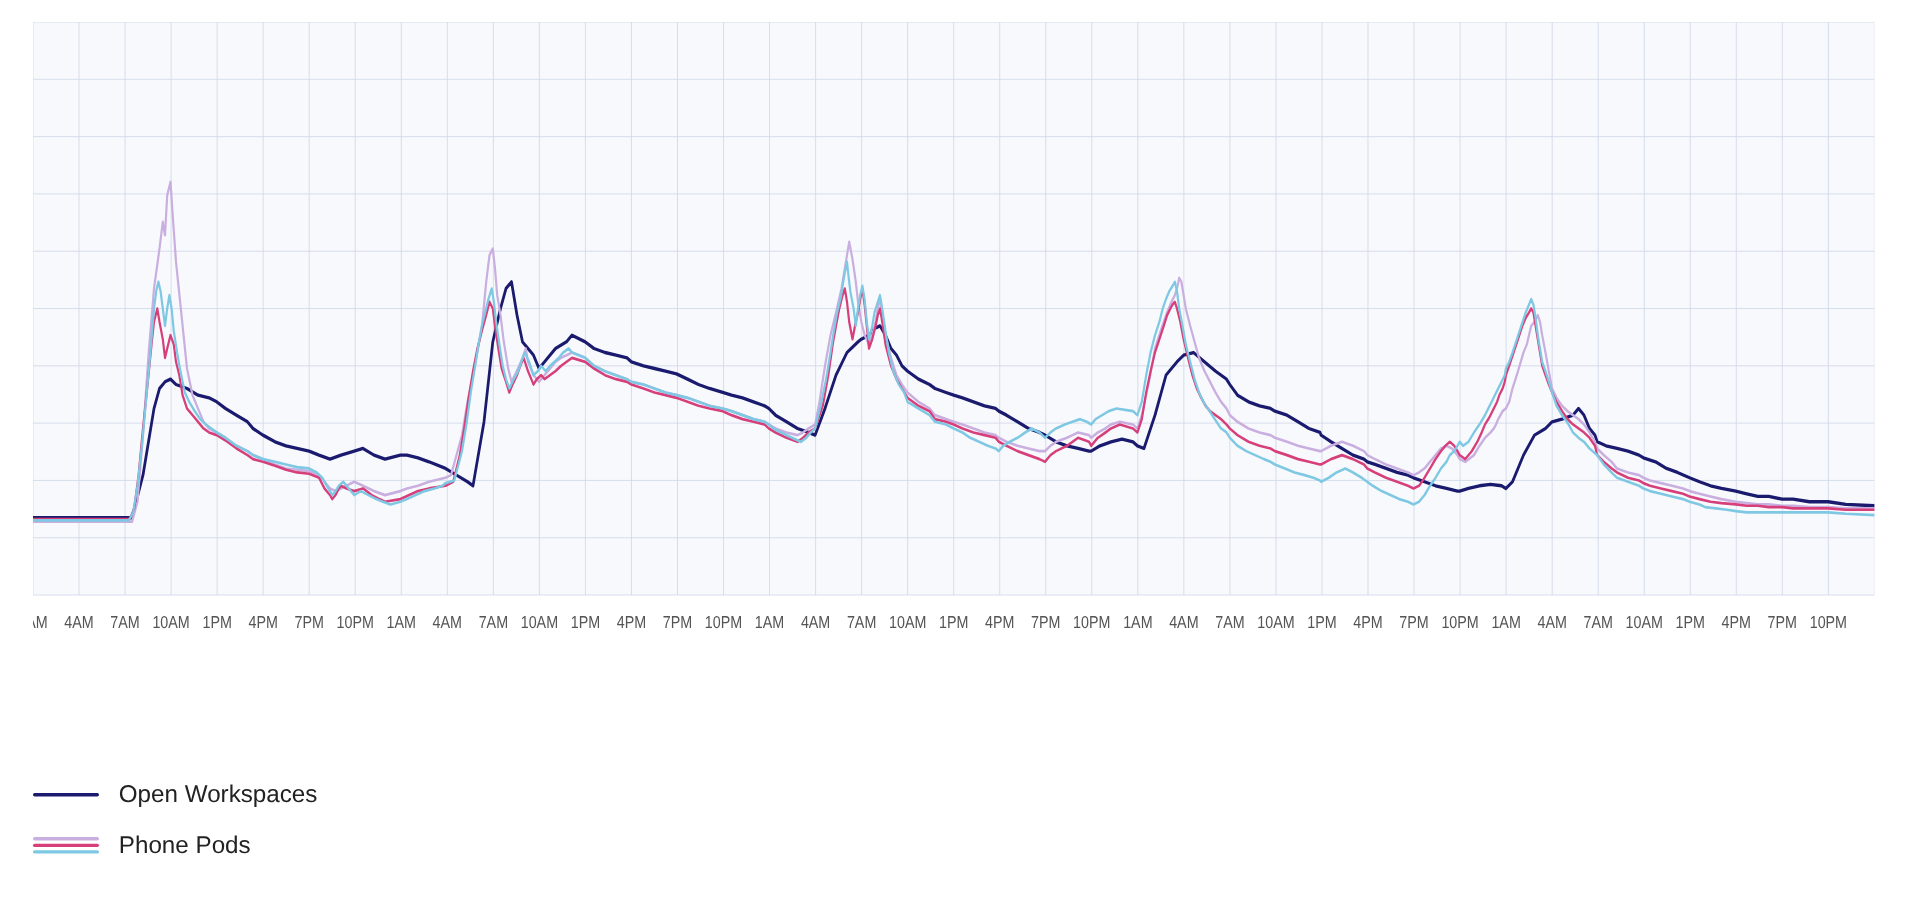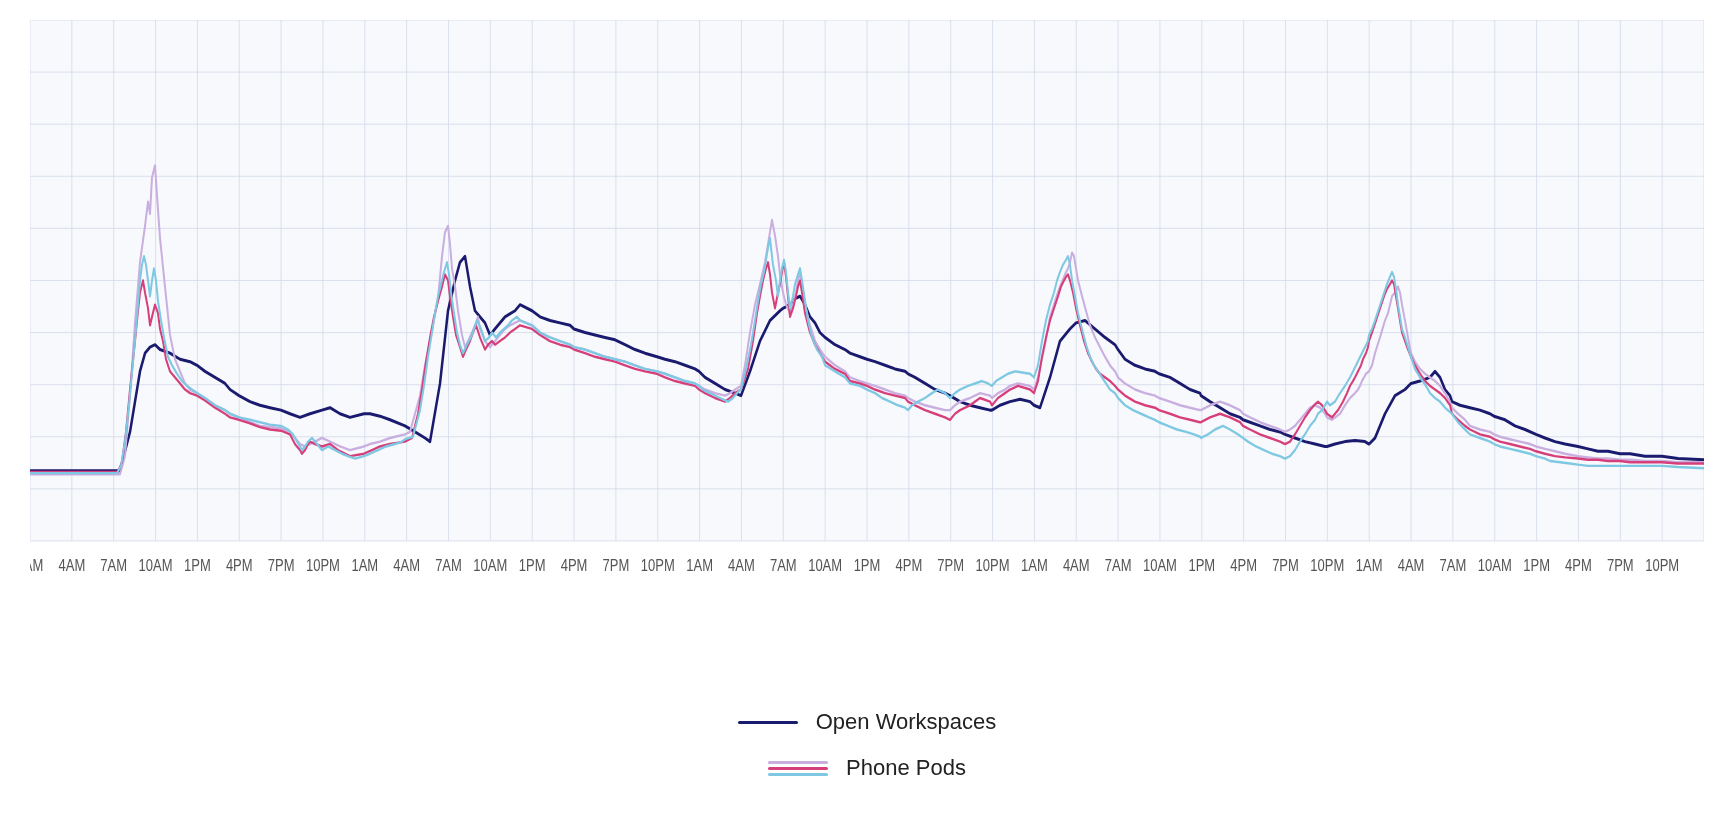--- a/index.html
+++ b/index.html
@@ -24,21 +24,20 @@
       min-height: 0;
     }
     svg.chart-svg {
       width: 100%;
       height: 100%;
     }
     .legend-area {
       height: 180px;
       display: flex;
       flex-direction: column;
-      align-items: center;
       justify-content: center;
       gap: 20px;
       padding-top: 10px;
     }
     .legend-item {
       display: flex;
       align-items: center;
       gap: 18px;
     }
     .legend-lines {

